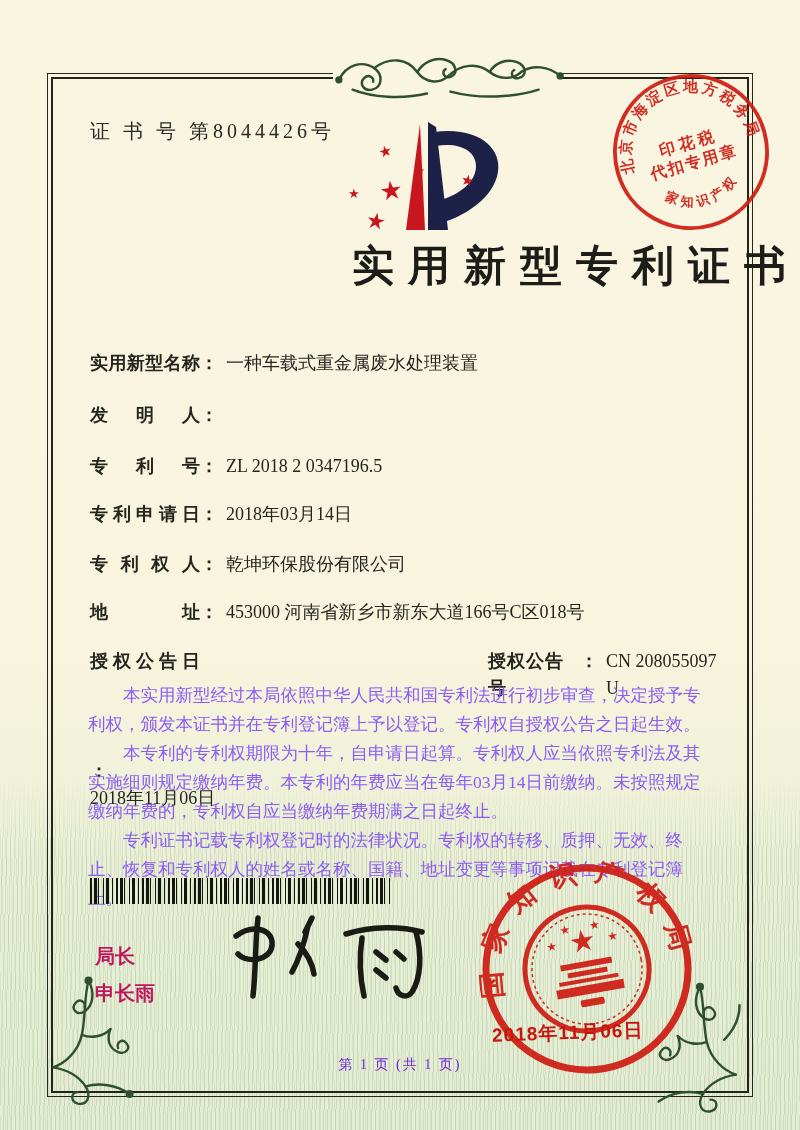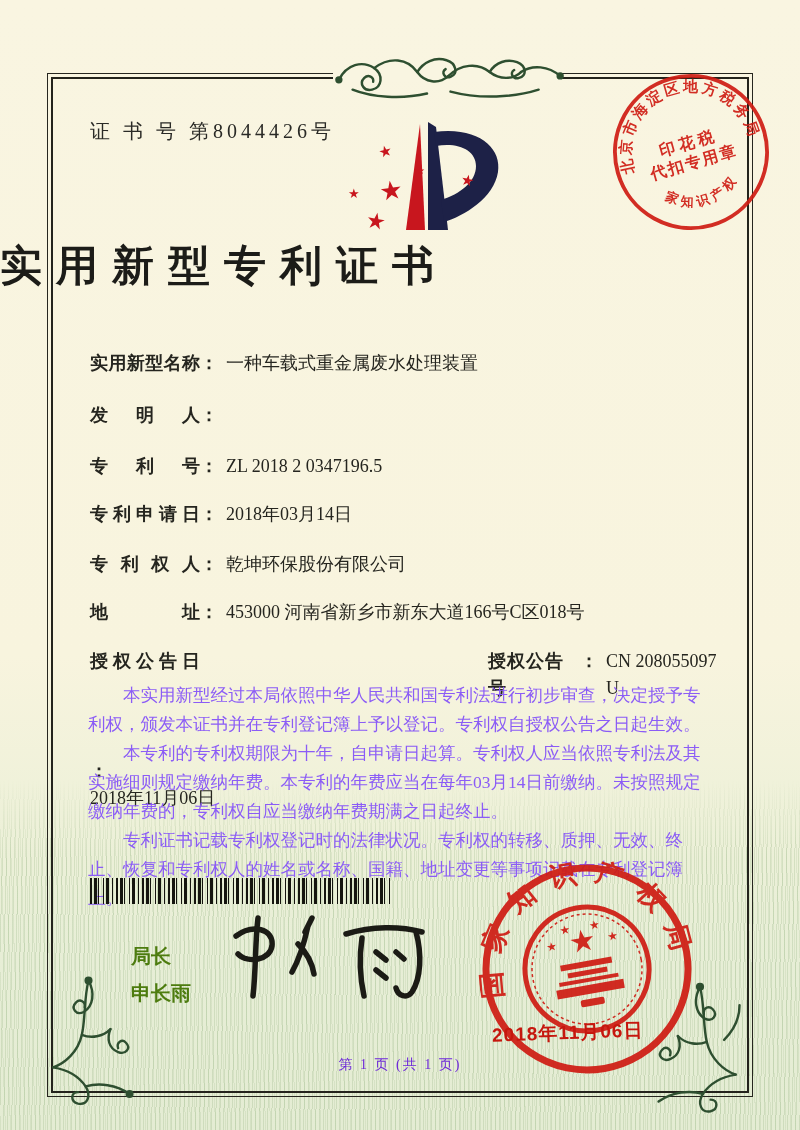--- a/index.html
+++ b/index.html
@@ -15,42 +15,42 @@
     background:
       repeating-linear-gradient(91.5deg, rgba(118,158,100,.20) 0 1px, rgba(0,0,0,0) 1px 4px),
       repeating-linear-gradient(88deg, rgba(118,158,100,.13) 0 1px, rgba(0,0,0,0) 1px 5px);
     -webkit-mask-image:linear-gradient(180deg,transparent 0,#000 22%);
     mask-image:linear-gradient(180deg,transparent 0,#000 22%);
   }
   
   .frame{inset:73px 47px 33px 47px;border:1px solid #26261f;}
   .frame::before{content:"";position:absolute;inset:3px;border:2.5px solid #23231c;}
   .cert-no{left:90px;top:118px;font-size:20px;letter-spacing:4px;color:#2a2a26;}
-  .title{left:0;right:0;top:238px;text-align:left;font-size:42px;font-weight:bold;
+  .title{left:0;right:0;top:238px;text-align:right;font-size:42px;font-weight:bold;
          letter-spacing:14px;color:#1c1c18;}
   
   .row{left:90px;width:640px;display:flex;font-size:18px;line-height:27px;color:#25251f;}
   .row .lbl{width:110px;text-align:justify;text-align-last:justify;flex:0 0 110px;font-weight:700;}
   .row .colon{margin-right:8px;font-weight:600;}
   .row .val{flex:1;white-space:pre-line;}
   .auth-right{position:absolute;left:365px;top:0;display:flex;}
   .auth-right .lbl2{font-weight:600;letter-spacing:1px;margin-left:33px;}
   .paras{left:88px;width:628px;top:681px;font-size:17.5px;line-height:29px;color:#8b5cf6;}
   .paras p{margin:0;text-indent:2em;}
   .barcode{left:90px;top:878px;width:300px;height:26px;
     background:repeating-linear-gradient(90deg,
       #15150f 0 2px, transparent 2px 4px,
       #15150f 4px 7px, transparent 7px 8px,
       #15150f 8px 9px, transparent 9px 13px,
       #15150f 13px 14px, transparent 14px 16px,
       #15150f 16px 19px, transparent 19px 22px,
       #15150f 22px 23px, transparent 23px 26px);
   }
   .director{left:95px;top:938px;font-family:"Liberation Sans","DejaVu Sans",sans-serif;
-    font-weight:bold;font-size:20px;color:#4d7c0f;line-height:37px;padding-left:36px;}
+    font-weight:bold;font-size:20px;color:#be185d;line-height:37px;}
   .seal-date{left:492px;top:1020px;color:#c6170e;font-weight:bold;font-size:19px;
     letter-spacing:1px;transform:rotate(-2deg);
     font-family:"Liberation Sans","DejaVu Sans",sans-serif;}
   .page-info{left:0;right:0;top:1056px;text-align:center;font-size:14px;color:#6d28d9;letter-spacing:2px;}
   .green-stroke{stroke:#2e4f30;fill:none;stroke-width:2.5;stroke-linecap:round;}
 </style>
 </head>
 <body>
 
 <div class="abs texture"></div>

